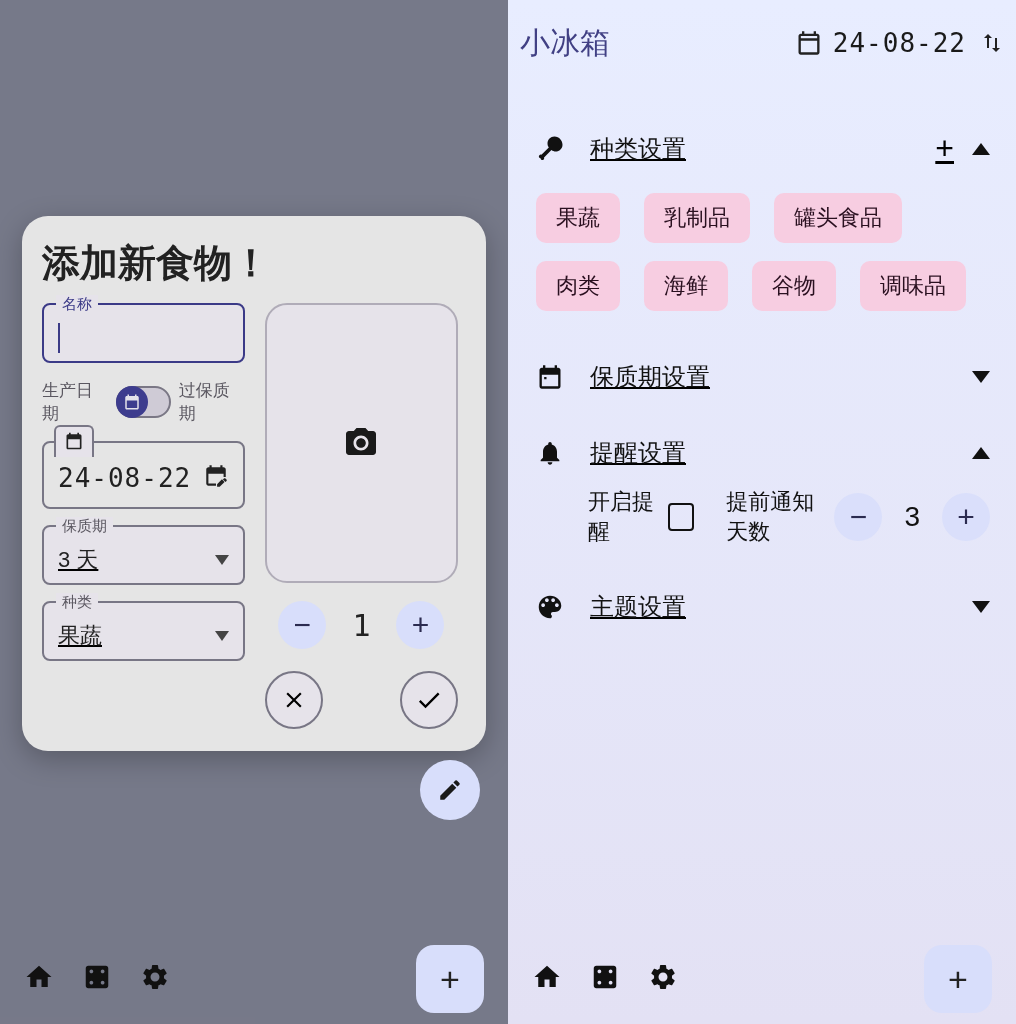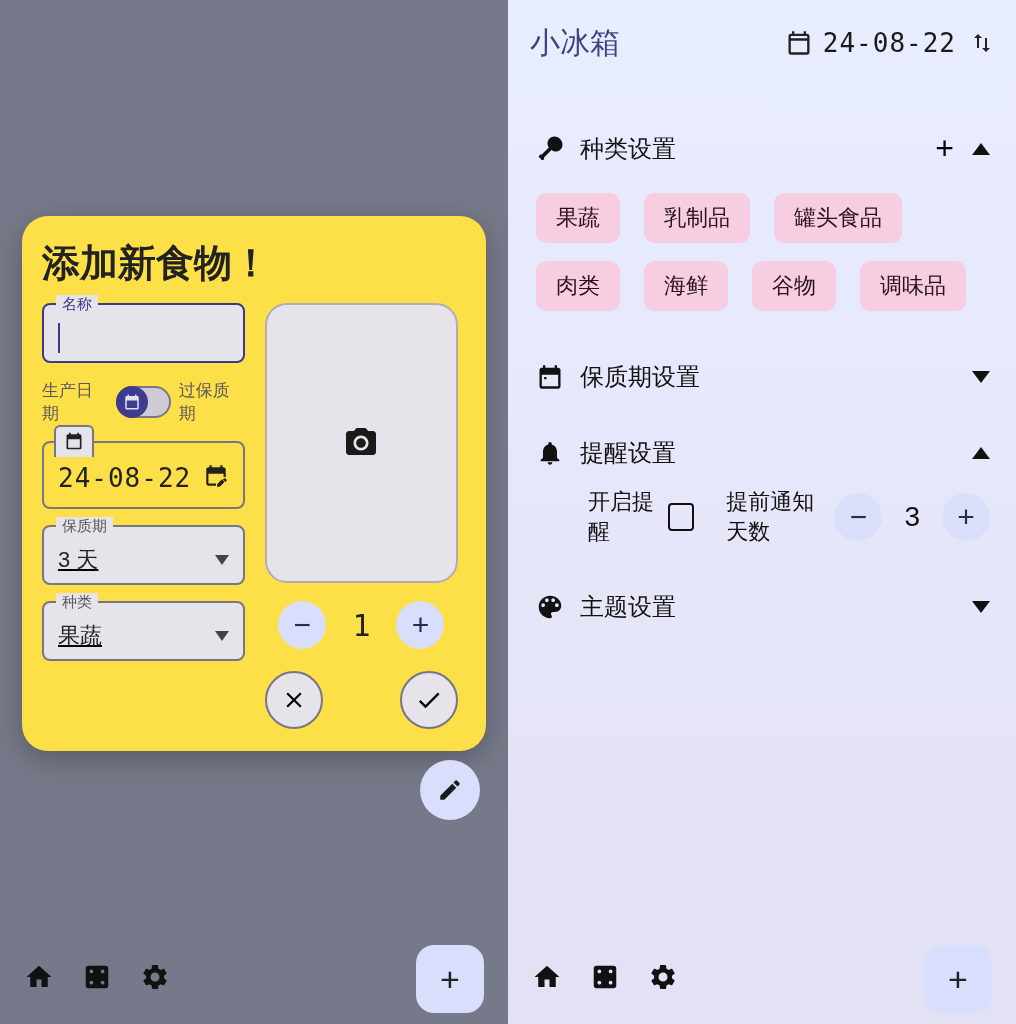--- a/index.html
+++ b/index.html
@@ -11,21 +11,21 @@
     height: 1024px;
     overflow: hidden;
   }
   .pane { width: 508px; height: 1024px; position: relative; }
 
   
   .header {
     height: 86px;
     display: flex;
     align-items: center;
-    padding: 0 22px;
+    padding: 0 12px;
     gap: 14px;
   }
   .title { font-size: 30px; font-weight: 500; flex: 1; }
   .hdr-date { display: flex; align-items: center; gap: 10px; }
   .hdr-date-text {
     font-size: 26px;
     font-family: ui-monospace, Menlo, Consolas, monospace;
     letter-spacing: 1px;
     font-weight: 500;
   }
@@ -42,21 +42,21 @@
   }
   .left-header { color:#222; }
   .left .header .title { color:#222; }
   .left .header svg { fill:#222; }
 
   
   .modal {
     position: absolute;
     left: 22px; right: 22px;
     top: 216px;
-    background: #fde047;
+    background: #e5e5e5;
     border-radius: 26px;
     padding: 22px 28px 22px 20px;
     box-shadow: 0 8px 28px rgba(0,0,0,.25);
     display: flex;
     flex-direction: column;
   }
   .modal-title { font-size: 38px; font-weight: 700; color:#222; margin-bottom: 14px; }
   .modal-body { display:flex; gap: 20px; }
   .col-left { flex: 1.05; display: flex; flex-direction: column; gap: 16px; }
   .col-right { flex: 1; display: flex; flex-direction: column; gap: 18px; }
@@ -214,21 +214,21 @@
   .settings {
     position:absolute;
     top:96px; left:0; right:0; bottom:90px;
     padding: 12px 22px 0 22px;
     overflow:hidden;
   }
   .section {
     padding: 22px 4px;
   }
   .sec-header{
-    display:flex; align-items:center; gap:14px;
+    display:flex; align-items:center; gap:24px;text-decoration:underline;
   }
   .sec-header .sec-icon { width:32px; display:flex; justify-content:center;}
   .sec-header .sec-icon svg{fill:#111;}
   .sec-title { font-size:24px; flex:1; color:#111; }
   .sec-actions { display:flex; align-items:center; gap:18px;}
   .sec-actions .plus { font-size:32px; font-weight:400;}
   .chev { width:0;height:0; }
   .chev.up { border-left:9px solid transparent;border-right:9px solid transparent;border-bottom:12px solid #111;}
   .chev.down { border-left:9px solid transparent;border-right:9px solid transparent;border-top:12px solid #111;}
 

